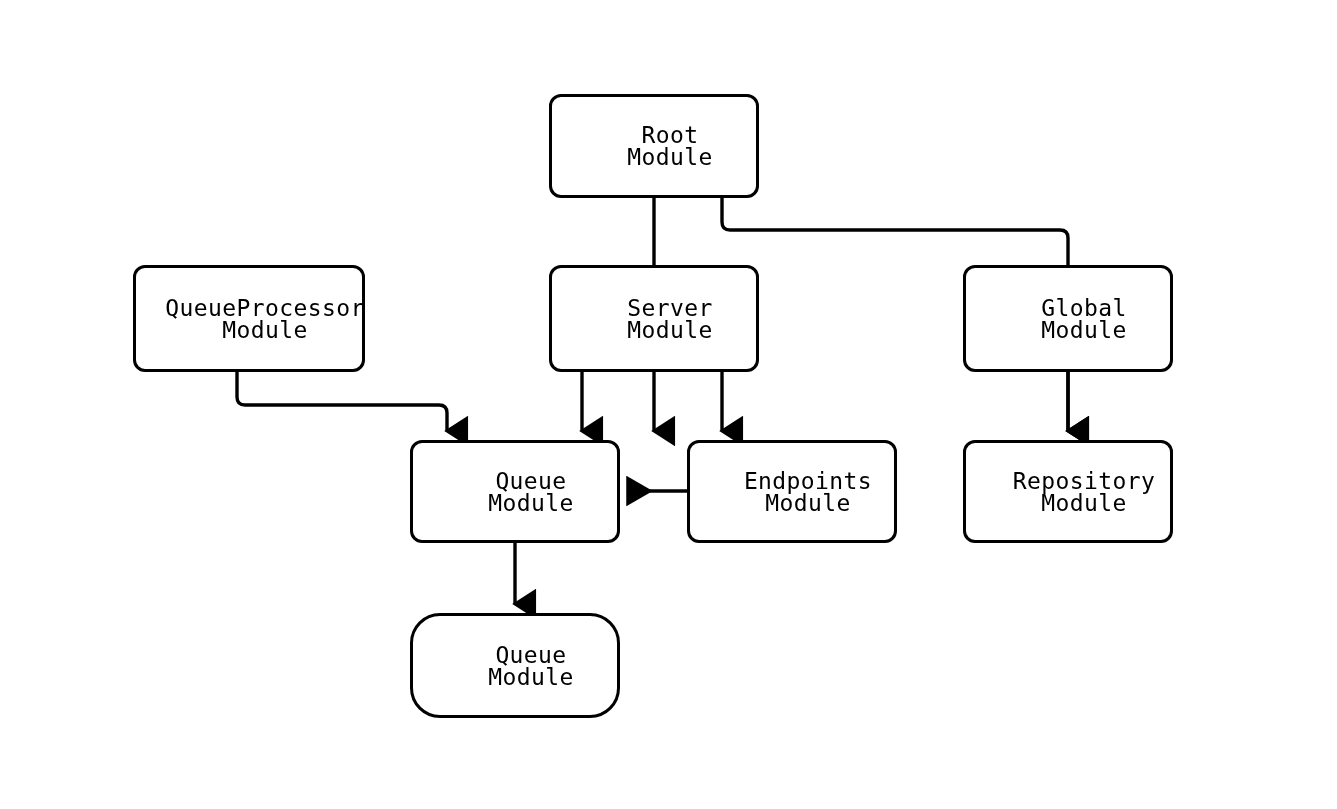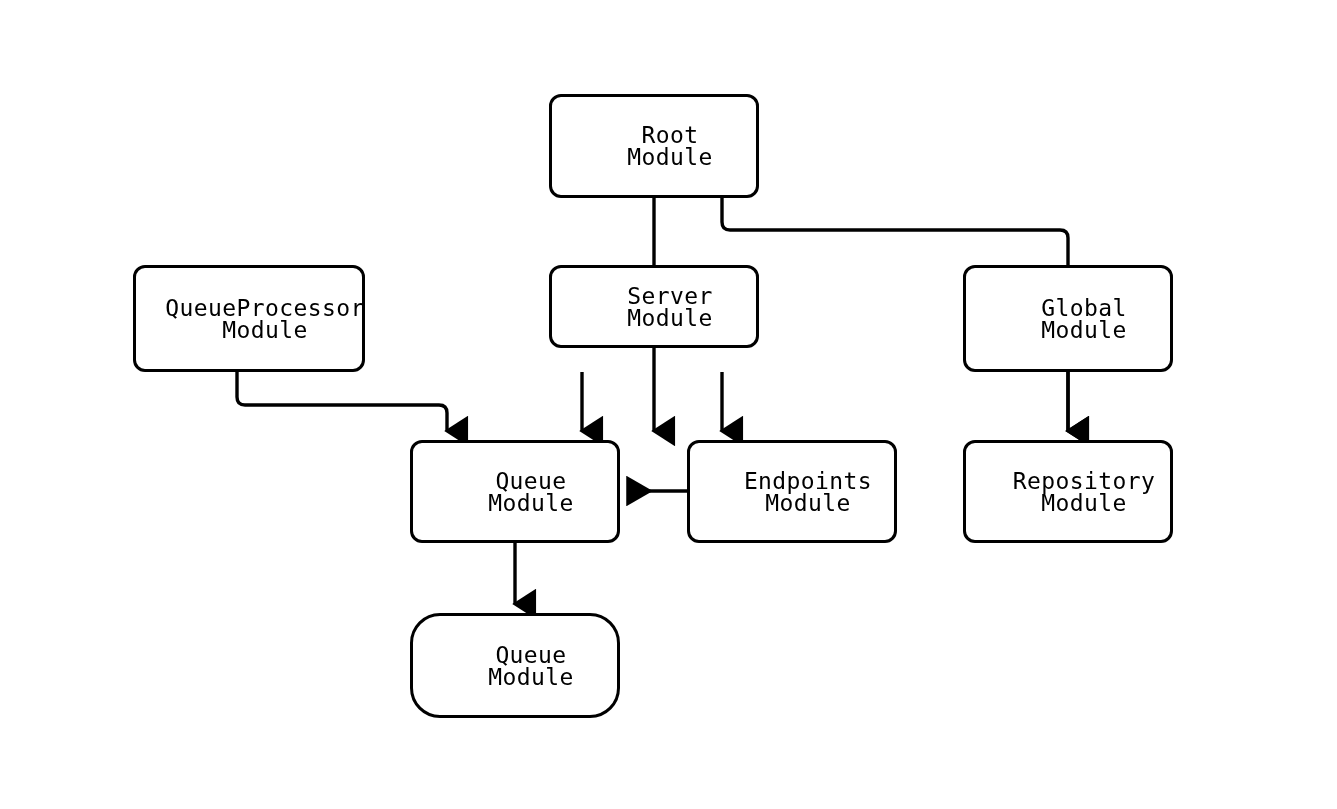--- a/index.html
+++ b/index.html
@@ -91,21 +91,21 @@
     <div class="node" style="left:549px; top:94px; width:210px; height:104px;">
       <div class="node-line">Root</div>
       <div class="node-line">Module</div>
     </div>
 
     <div class="node" style="left:133px; top:265px; width:232px; height:107px;">
       <div class="node-line">QueueProcessor</div>
       <div class="node-line">Module</div>
     </div>
 
-    <div class="node" style="left:549px; top:265px; width:210px; height:83px;">
+    <div class="node" style="left:549px; top:265px; width:210px; height:107px;">
       <div class="node-line">Server</div>
       <div class="node-line">Module</div>
     </div>
 
     <div class="node" style="left:963px; top:265px; width:210px; height:107px;">
       <div class="node-line">Global</div>
       <div class="node-line">Module</div>
     </div>
 
     <div class="node" style="left:410px; top:440px; width:210px; height:103px;">

